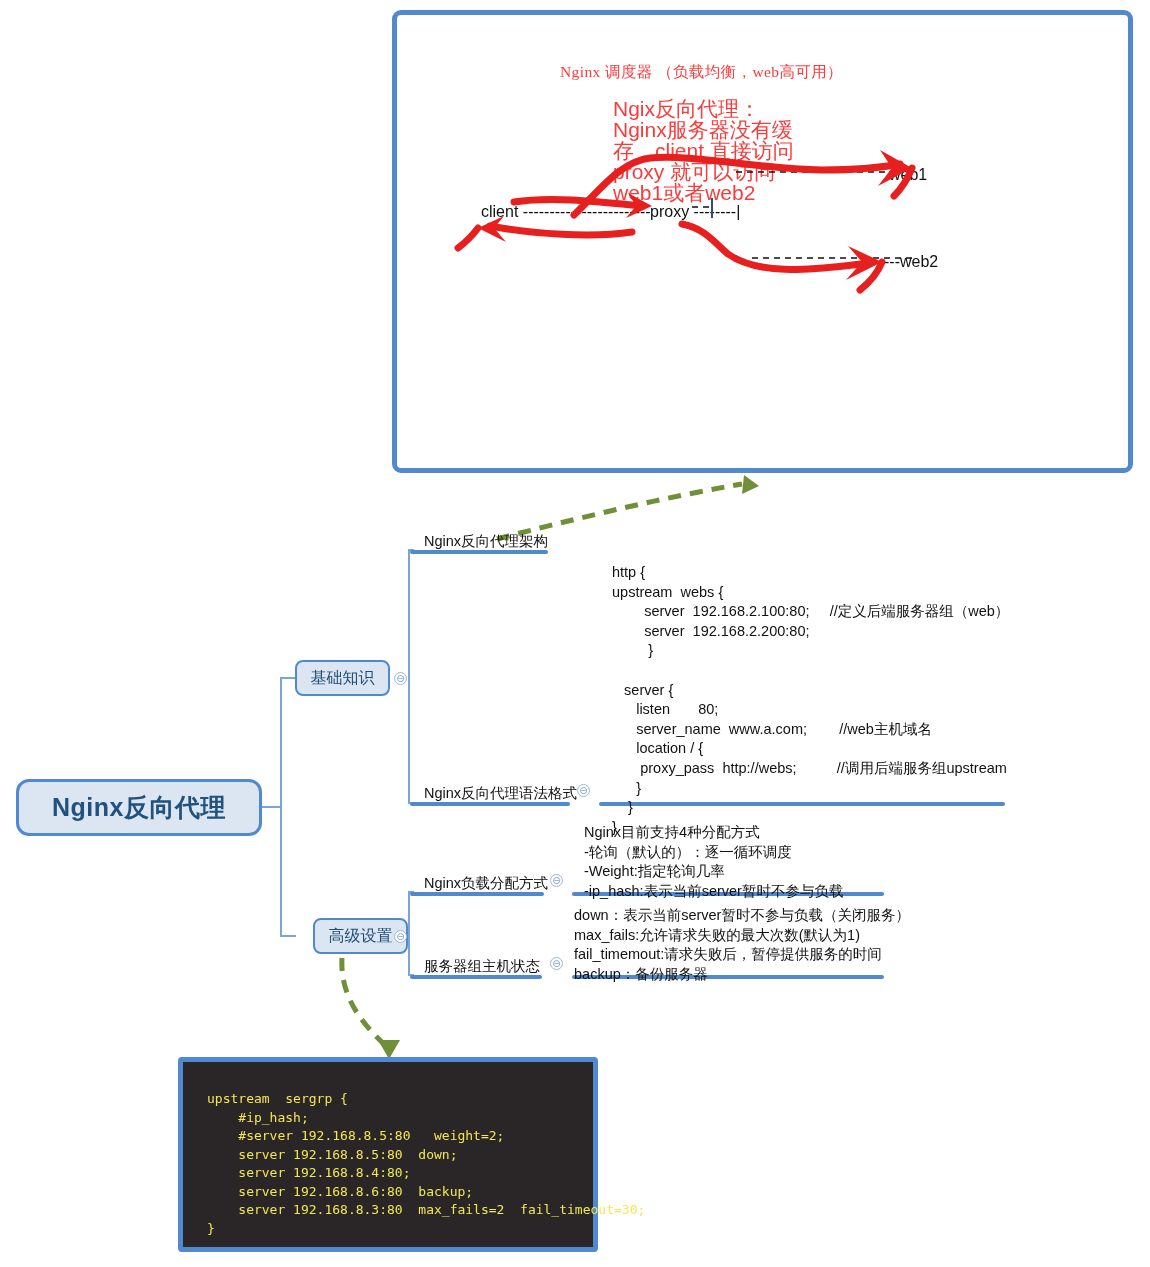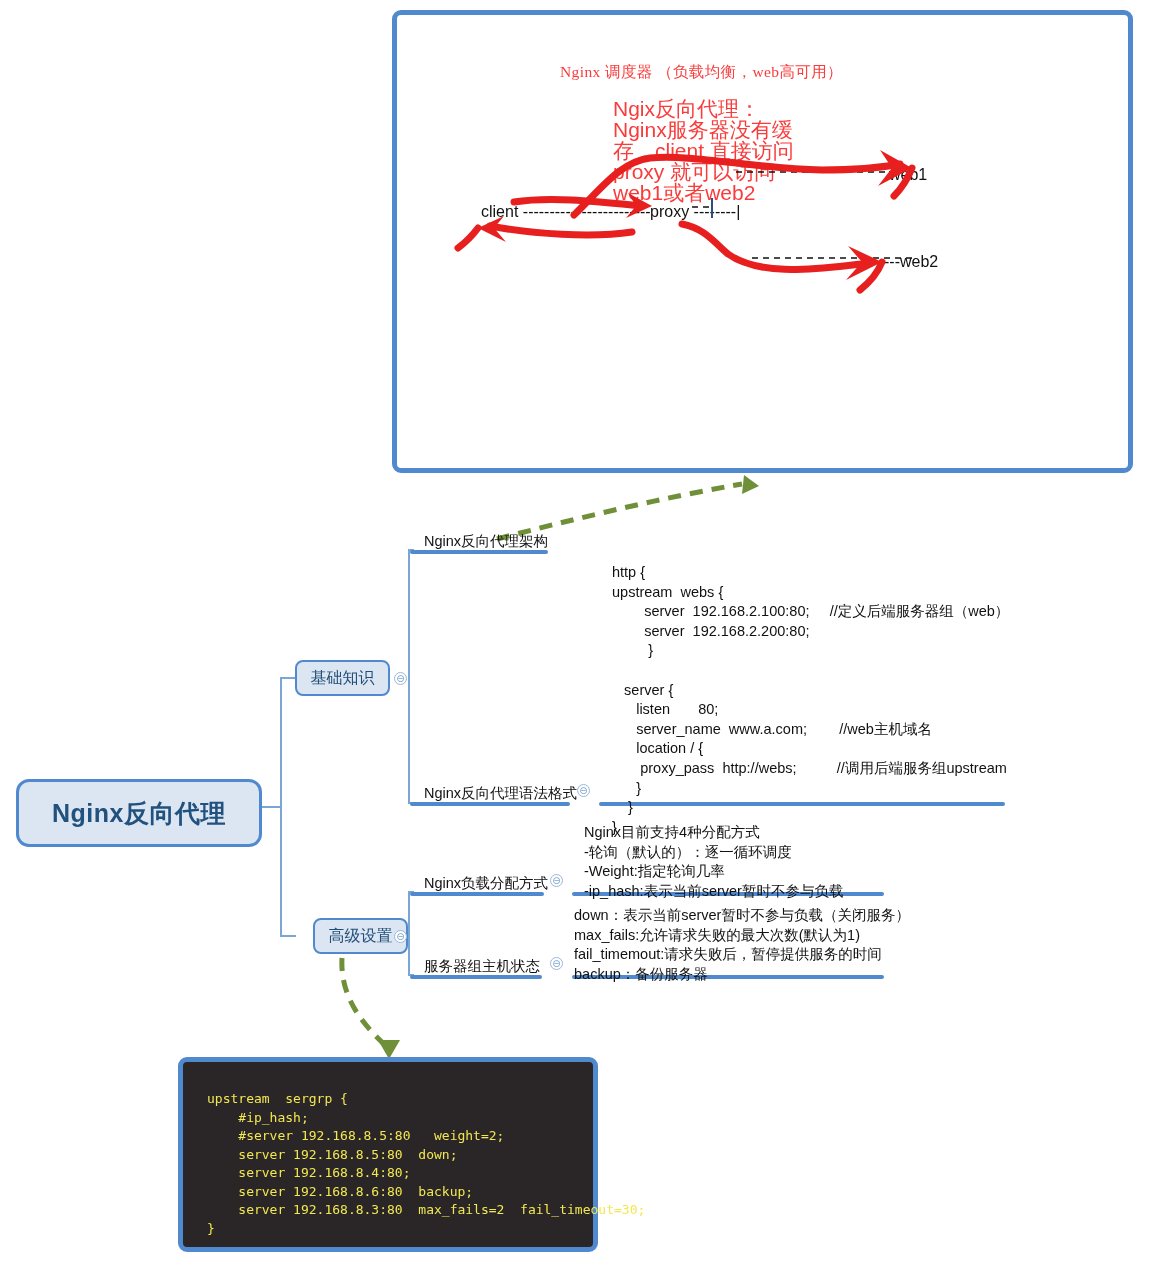--- a/index.html
+++ b/index.html
@@ -26,21 +26,21 @@
   }
   #top-note div{white-space:nowrap;}
   .flowlbl{font-size:16px;color:#111;white-space:nowrap;}
   #lbl-client{left:481px;top:203px;}
   #lbl-proxy{left:650px;top:203px;}
   #lbl-web1{left:889px;top:166px;}
   #lbl-web2{left:884px;top:253px;}
 
   
   #root-node{
-    left:16px;top:779px;width:246px;height:68px;
+    left:16px;top:779px;width:246px;height:57px;
     background:#dce6f2;border:3px solid #5089ce;border-radius:13px;
     display:flex;align-items:center;justify-content:center;
     box-sizing:border-box;
   }
   #root-node span{
     font-size:25px;font-weight:bold;color:#21517e;letter-spacing:.5px;
   }
 
   
   .branch-node{
@@ -95,21 +95,21 @@
   .cfg{
     font-size:14.5px;line-height:19.6px;color:#111;white-space:pre;
   }
   #cfg-syntax{left:612px;top:563px;}
   #cfg-lb{left:584px;top:823px;}
   #cfg-state{left:574px;top:906px;}
 
   
   #term-frame{
     left:178px;top:1057px;width:420px;height:195px;
-    border:5px solid #5089ce;border-radius:9px;background:#2a2628;
+    border:5px solid #5089ce;border-radius:4px;background:#2a2628;
     box-sizing:border-box;padding:28px 0 0 24px;
   }
   #term-code{
     font-family:"DejaVu Sans Mono","Liberation Mono",monospace;
     font-size:13px;line-height:18.5px;color:#f2e84f;white-space:pre;
   }
 </style>
 </head>
 <body>
 

